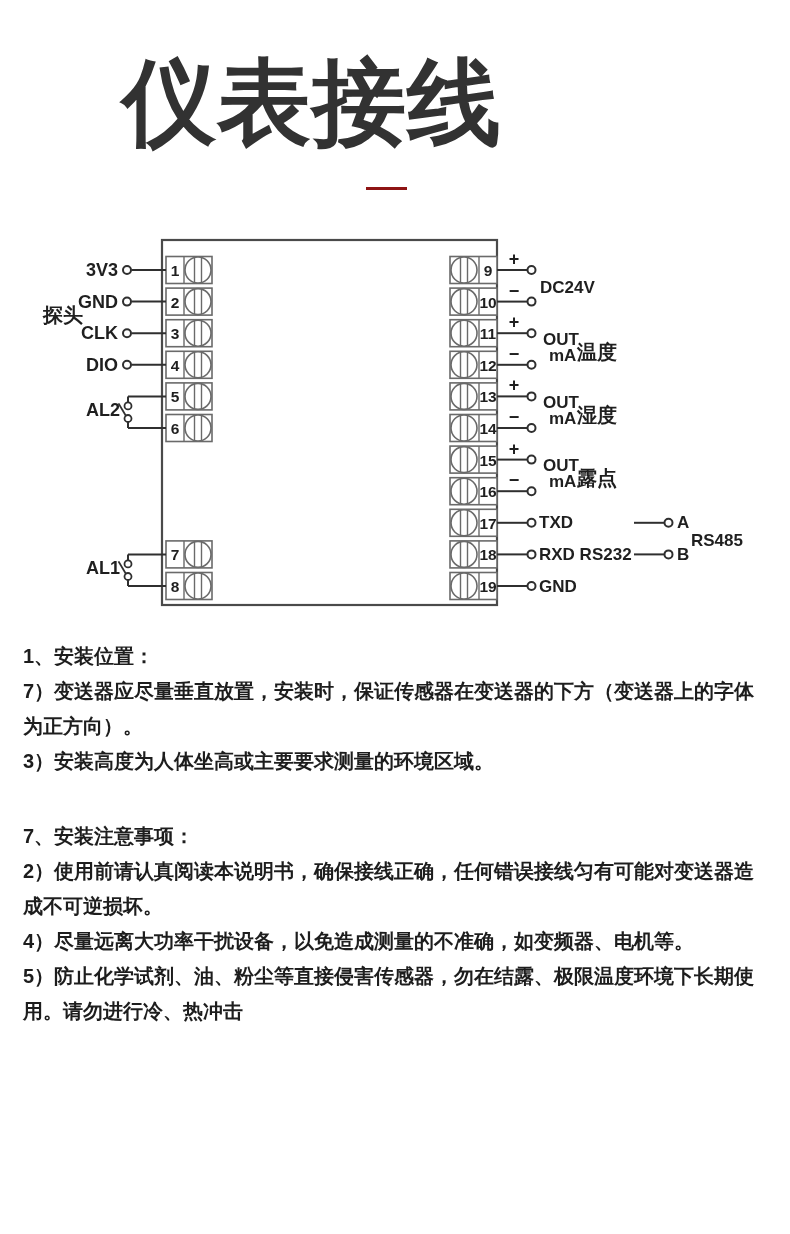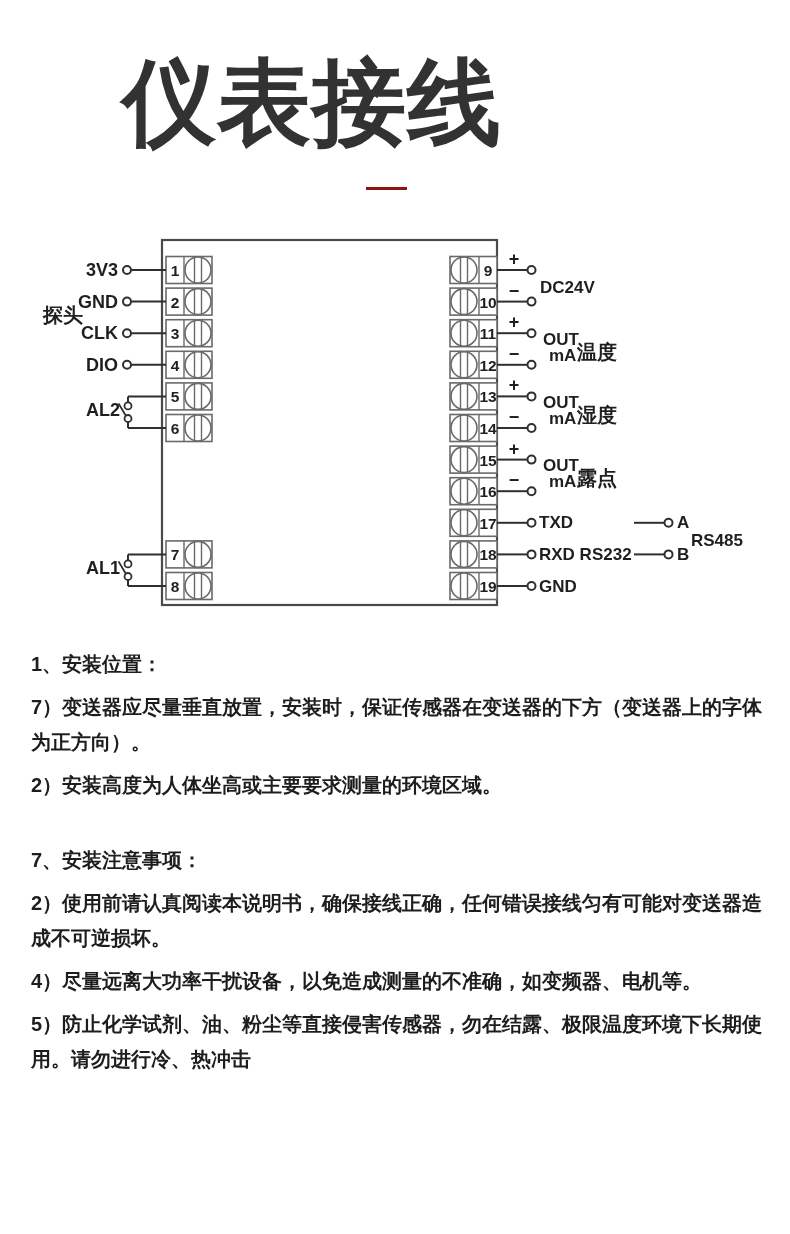--- a/index.html
+++ b/index.html
@@ -16,21 +16,21 @@
   .title-divider {
     position:absolute; top:187px; left:366px; width:41px; height:3px;
   }
   .diagram-wrap { position:absolute; top:228px; left:0; width:790px; height:400px; }
   .diagram-wrap svg { display:block; width:790px; height:400px; }
   .instructions {
     position:absolute; top:639px; left:23px; width:748px;
     color:#1d1d1d; font-size:20px; line-height:35px; font-weight:600;
     text-align:left;
   }
-  .sec p { margin:8px; }
+  .sec p { margin:0; }
   .sec + .sec { margin-top:40px; }
 </style>
 </head>
 <body>
 
 <div class="page">
   <h1 class="page-title">仪表接线</h1>
   <div class="title-divider" style="background: rgb(142, 20, 20);"></div>
   <div class="diagram-wrap">
     <svg id="diagram-svg" viewBox="0 0 790 400" xmlns="http://www.w3.org/2000/svg">
@@ -307,21 +307,21 @@
           <circle cx="668.5" cy="326.40000000000003" r="4" fill="#fff" stroke="#2f2f2f" stroke-width="2"></circle>
           <text x="677" y="326.40000000000003" fill="#1f1f1f" font-family="&quot;Liberation Sans&quot;, sans-serif" font-size="17" font-weight="bold" text-anchor="start" dominant-baseline="central">B</text>
           <text x="691" y="312.6" fill="#1f1f1f" font-family="&quot;Liberation Sans&quot;, sans-serif" font-size="17" font-weight="bold" text-anchor="start" dominant-baseline="central">RS485</text>
         </g>
       </svg>
   </div>
   <div class="instructions">
       <section class="sec">
         <p>1、安装位置：</p>
         <p>7）变送器应尽量垂直放置，安装时，保证传感器在变送器的下方（变送器上的字体为正方向）。</p>
-        <p>2）安装高度为人体坐高或主要要求测量的环境区域。</p>
+        <p>3）安装高度为人体坐高或主要要求测量的环境区域。</p>
       </section>
       <section class="sec">
         <p>7、安装注意事项：</p>
         <p>2）使用前请认真阅读本说明书，确保接线正确，任何错误接线匀有可能对变送器造成不可逆损坏。</p>
         <p>4）尽量远离大功率干扰设备，以免造成测量的不准确，如变频器、电机等。</p>
         <p>5）防止化学试剂、油、粉尘等直接侵害传感器，勿在结露、极限温度环境下长期使用。请勿进行冷、热冲击</p>
       </section>
     </div>
 </div>
 

